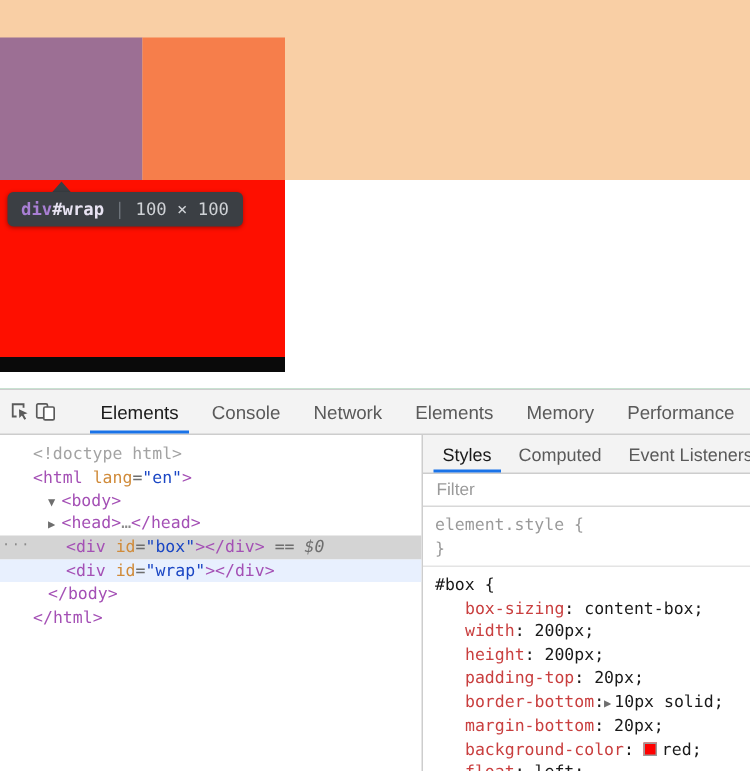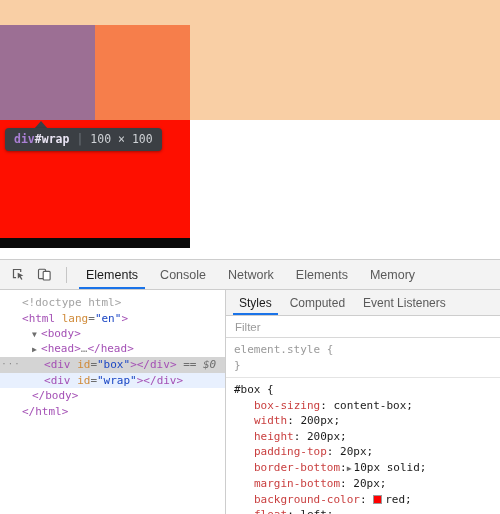--- a/index.html
+++ b/index.html
@@ -93,21 +93,21 @@
   .dt-tab.active { color:#1a1a1a; }
   .dt-tab.active::after {
     content:""; position:absolute; left:4px; right:4px; bottom:0;
     height:2px; background:#1a73e8;
   }
 
   #dt-body { flex:1; display:flex; min-height:0; }
 
   
   #dom-panel {
-    width:226px; flex:none;
+    width:282px; flex:none;
     background:#ffffff;
     border-right:1px solid #cdcdcd;
     overflow:hidden;
     padding-top:5px;
     font-family:"DejaVu Sans Mono","Liberation Mono",monospace;
     font-size:11px;
     line-height:15.5px;
   }
   .dom-row {
     display:flex; align-items:center;
@@ -238,20 +238,23 @@
       </div>
     <div class="dt-tab">
         <span>Network</span>
       </div>
     <div class="dt-tab">
         <span>Elements</span>
       </div>
     <div class="dt-tab">
         <span>Memory</span>
       </div>
+    <div class="dt-tab">
+        <span>Performance</span>
+      </div>
     <div class="dt-tab"></div>
   </div>
 
   <div id="dt-body">
 
     <div id="dom-panel">
 
       <div class="dom-row">
         <span class="dom-gutter"></span>
         <span class="dom-text ind0 c-doctype">&lt;!doctype html&gt;</span>

